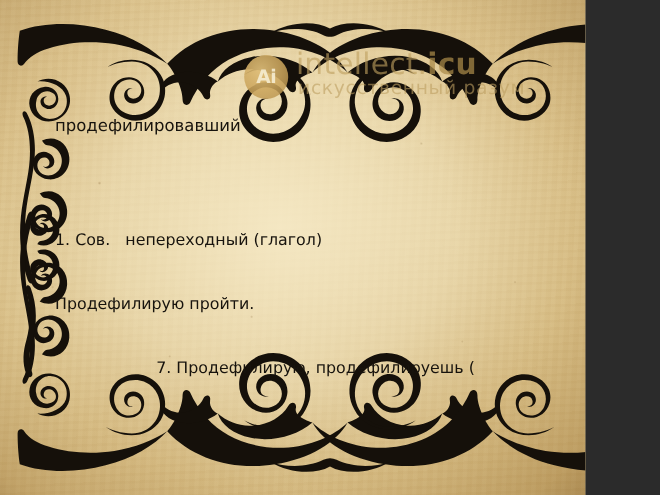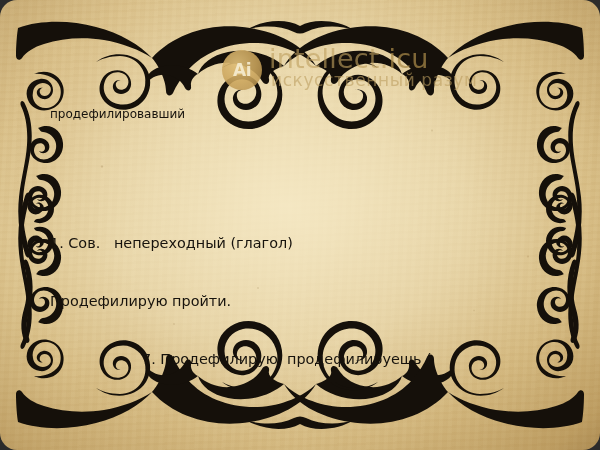--- a/index.html
+++ b/index.html
@@ -4,21 +4,21 @@
 <title>Dictionary Slide</title>
 <style>
   html, body {
     margin: 0;
     padding: 0;
     background: #2b2b2b;
   }
 
   #slide {
     position: relative;
-    width: 600px;
+    width: 532px;
     height: 450px;
     overflow: hidden;
     font-family: "DejaVu Sans", sans-serif;
     background-color: #e6d3a3;
     background-image:
       
       radial-gradient(ellipse 78% 82% at 48% 46%,
          rgba(245,232,196,0.95) 0%,
          rgba(236,219,176,0.75) 38%,
          rgba(212,184,126,0.55) 64%,
@@ -37,21 +37,20 @@
          rgba(150,112,58,0.07) 2px,
          rgba(255,248,220,0.05) 3px,
          rgba(255,248,220,0.05) 7px),
       
       radial-gradient(circle at 14% 22%, rgba(196,158,96,0.30) 0%, rgba(196,158,96,0) 26%),
       radial-gradient(circle at 82% 16%, rgba(201,164,101,0.26) 0%, rgba(201,164,101,0) 22%),
       radial-gradient(circle at 68% 78%, rgba(188,150,88,0.26) 0%, rgba(188,150,88,0) 28%),
       radial-gradient(circle at 30% 86%, rgba(176,137,76,0.25) 0%, rgba(176,137,76,0) 25%),
       radial-gradient(circle at 50% 50%, rgba(255,250,226,0.30) 0%, rgba(255,250,226,0) 55%),
       linear-gradient(160deg, #e9d6a8 0%, #e2cd9b 40%, #d9c089 72%, #cbae74 100%);
-    border-radius: 17px;
   }
 
   
   #speckles {
     position: absolute;
     inset: 0;
     pointer-events: none;
     opacity: 0.55;
     background-image:
       radial-gradient(circle at 17% 37%, rgba(120,88,40,0.55) 0px, rgba(120,88,40,0) 1.6px),
@@ -107,21 +106,21 @@
   }
   .wm-words { margin-left: 7px; }
   .wm-main {
     font-family: "DejaVu Sans", sans-serif;
     font-size: 27px;
     line-height: 30px;
     color: rgba(190,160,96,0.62);
     letter-spacing: 0.2px;
     white-space: nowrap;
   }
-  .wm-main b { color: rgba(170,138,74,0.72); font-weight: normal; }
+  .wm-main b { color: rgba(170,138,74,0.72); font-weight: bold; }
   .wm-sub {
     font-family: "DejaVu Sans", sans-serif;
     font-size: 17px;
     line-height: 14px;
     color: rgba(188,158,96,0.60);
     letter-spacing: 0.6px;
     margin-top: -1px;
     margin-left: 2px;
     white-space: nowrap;
   }
@@ -132,23 +131,23 @@
     left: 50px;
     top: 66px;
     width: 446px;
     color: #17130d;
     font-size: 14.4px;
     line-height: 19.4px;
     font-family: "DejaVu Sans", sans-serif;
     white-space: pre-wrap;
   }
   .headword {
-    font-size: 12px;
+    font-size: 15px;
     line-height: 19.4px;
-    margin-bottom: 32px;
+    margin-bottom: 8px;
   }
   .defblock { white-space: pre-wrap; }
   .ln { display: block; white-space: pre-wrap; }
   .indent-lg { padding-left: 92px; }
 </style>
 </head>
 <body>
 
 <div id="slide">
 

